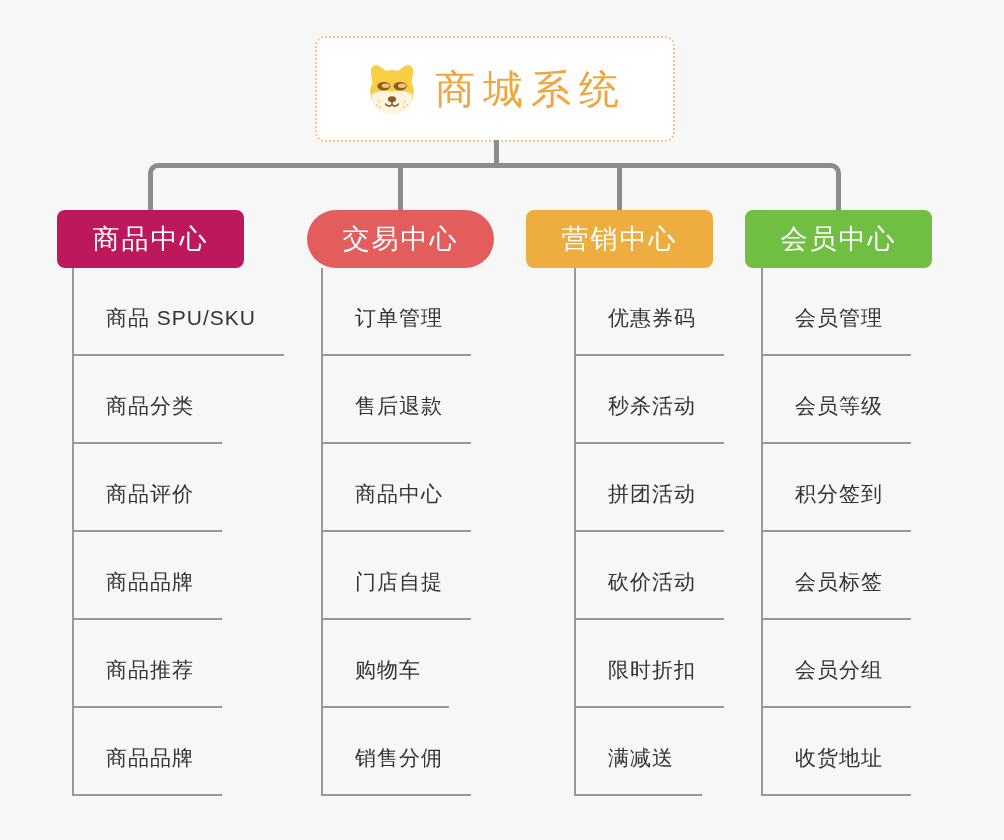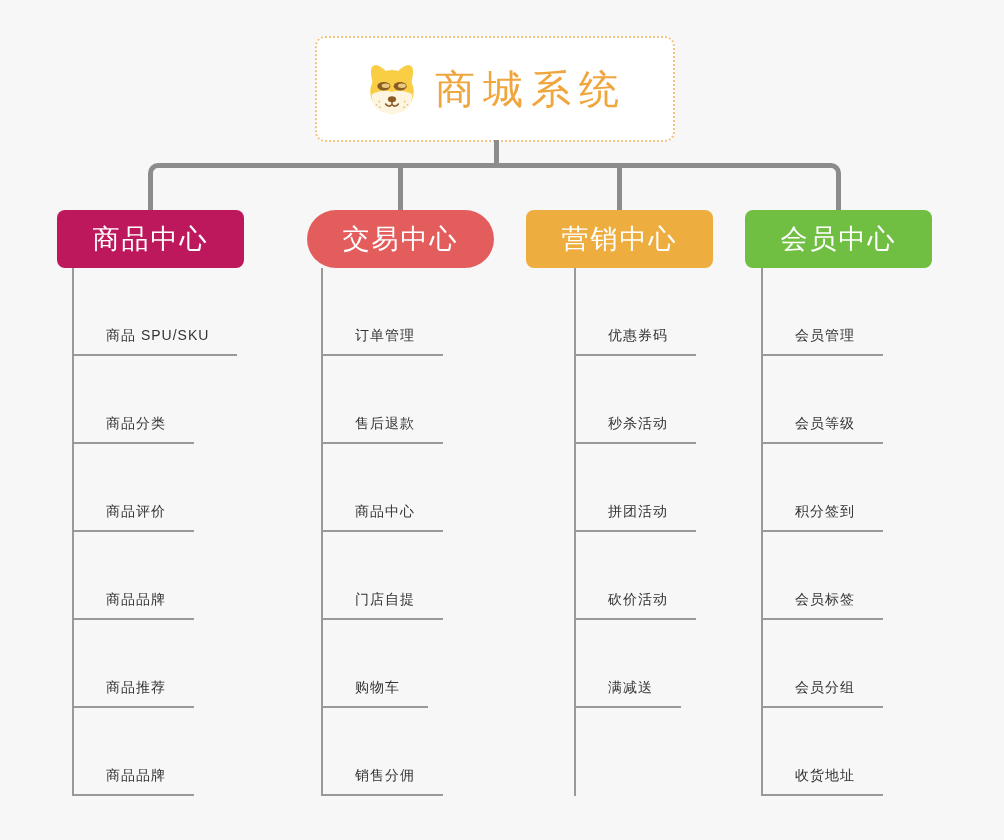--- a/index.html
+++ b/index.html
@@ -59,22 +59,22 @@
   .col{position:absolute;top:268px;}
   .col-1{left:72px;}
   .col-2{left:321px;}
   .col-3{left:542px;margin-left:32px;}
   .col-4{left:761px;}
   .vline{position:absolute;left:0;top:0;width:2px;height:528px;background:#999999;}
   .subtopic{height:88px;display:flex;align-items:flex-end;}
   .subtopic > span{
     display:inline-block;white-space:nowrap;
     border-bottom:2px solid #999999;
-    padding:0 28px 9px 34px;
-    font-size:14px;letter-spacing:1px;color:#333333;
+    padding:0 28px 22px 34px;
+    font-size:21px;letter-spacing:1px;color:#333333;
   }
 </style>
 </head>
 <body>
 
 <div id="canvas">
 
   <div class="root-node">
     <svg class="root-icon" viewBox="0 0 64 60" aria-hidden="true">
 
@@ -167,20 +167,23 @@
     <div class="subtopic">
         <span>秒杀活动</span>
       </div>
     <div class="subtopic">
         <span>拼团活动</span>
       </div>
     <div class="subtopic">
         <span>砍价活动</span>
       </div>
     <div class="subtopic">
+        <span>限时折扣</span>
+      </div>
+    <div class="subtopic">
         <span>满减送</span>
       </div>
   </div>
 
   <div class="col col-4">
     <div class="vline"></div>
     <div class="subtopic">
         <span>会员管理</span>
       </div>
     <div class="subtopic">

